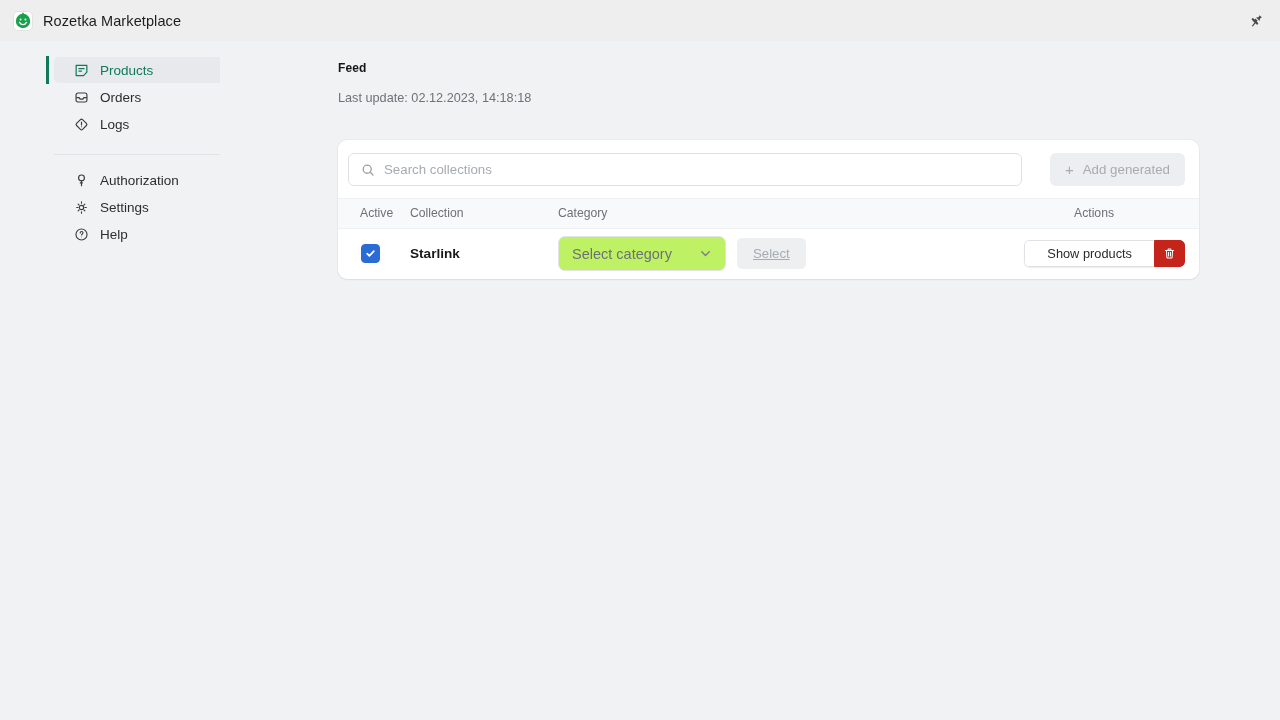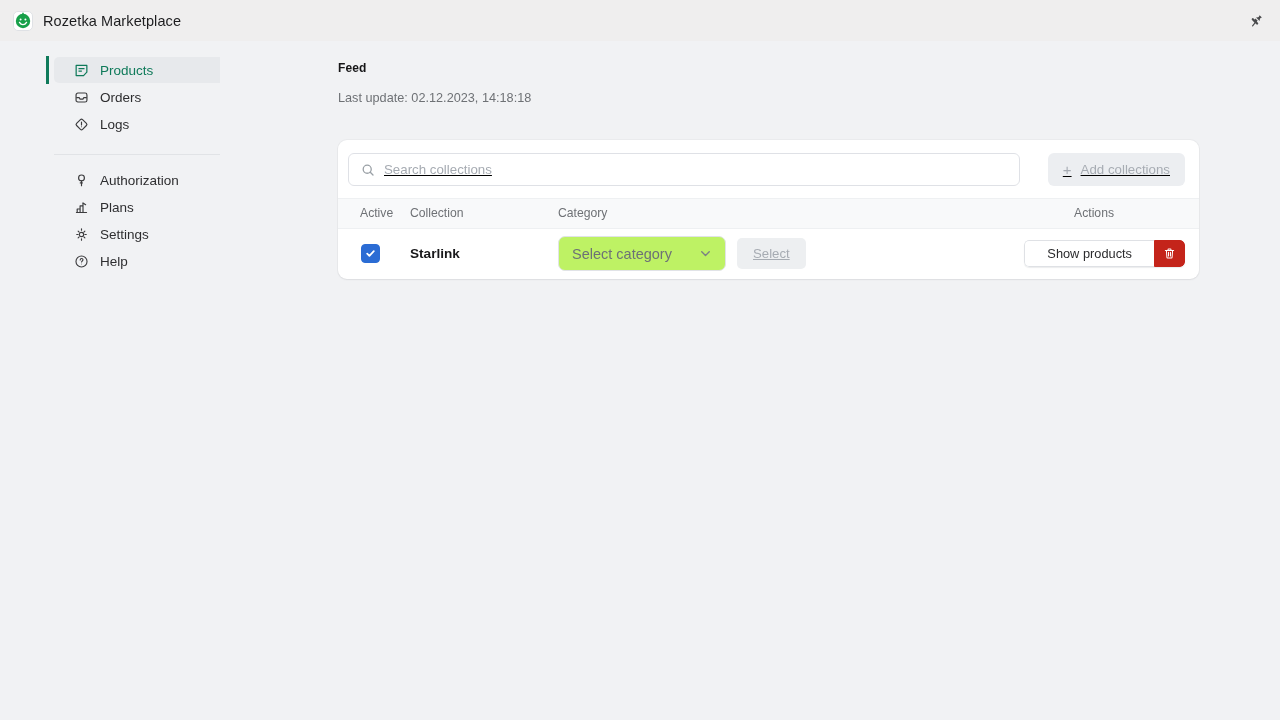--- a/index.html
+++ b/index.html
@@ -117,21 +117,20 @@
     position: absolute; top: 99px; left: 118px;
     width: 861px;
     background: #ffffff;
     border-radius: 9px;
     box-shadow: 0 1px 2px rgba(16,24,40,.06), 0 0 0 1px rgba(16,24,40,.03);
     overflow: hidden;
   }
   .card-toolbar {
     display: flex; align-items: center; gap: 28px;
     padding: 13px 14px 12px 10px;
-    text-decoration: underline;
   }
   .search-wrap {
     flex: 1 1 auto;
     display: flex; align-items: center; gap: 9px;
     height: 33px;
     border: 1px solid #dfe1e6;
     border-radius: 6px;
     padding: 0 12px;
     background: #fff;
   }
@@ -290,30 +289,20 @@
   <div class="nav-group">
     <div class="nav-divider"></div>
     <div class="nav-item">
       <span class="nav-ico">
         <svg width="15" height="15" viewBox="0 0 16 16" fill="none" stroke="currentColor" stroke-width="1.25">
           <circle cx="8" cy="5.2" r="3.1"></circle>
           <path d="M8 8.3v5.2M6.7 10.6h2.2" stroke-linecap="round"></path>
         </svg>
       </span>
       <span>Authorization</span>
-    </div>
-    <div class="nav-item">
-      <span class="nav-ico">
-        <svg width="15" height="15" viewBox="0 0 16 16" fill="none" stroke="currentColor" stroke-width="1.25">
-          <path d="M2.6 13.3h10.8" stroke-linecap="round"></path>
-          <path d="M3.4 13.3V9.6h3.1v3.7M6.5 13.3V6.2h3.1v7.1M9.6 13.3V3.1" stroke-linejoin="round"></path>
-          <path d="M9.6 3.1 12.4 5" stroke-linecap="round"></path>
-        </svg>
-      </span>
-      <span>Plans</span>
     </div>
     <div class="nav-item">
       <span class="nav-ico">
         <svg width="15" height="15" viewBox="0 0 16 16" fill="none" stroke="currentColor" stroke-width="1.2">
           <circle cx="8" cy="8" r="2.3"></circle>
           <path d="M8 1.9v1.5M8 12.6v1.5M13.1 8h-1.5M4.4 8H2.9M11.6 4.4l-1.1 1.1M5.5 10.5l-1.1 1.1M11.6 11.6l-1.1-1.1M5.5 5.5 4.4 4.4" stroke-linecap="round"></path>
         </svg>
       </span>
       <span>Settings</span>
     </div>
@@ -345,21 +334,21 @@
         <span class="s-ico">
           <svg width="14" height="14" viewBox="0 0 16 16" fill="none" stroke="currentColor" stroke-width="1.5">
             <circle cx="7.1" cy="7.1" r="4.6"></circle>
             <path d="M10.6 10.6 13.7 13.7" stroke-linecap="round"></path>
           </svg>
         </span>
         <input class="search-input" type="text" placeholder="Search collections" style="">
       </div>
       <button class="btn-add">
         <span class="plus">+</span>
-        <span>Add collections</span>
+        <span>Add generated</span>
       </button>
     </div>
 
     <table class="feed">
       <thead>
         <tr>
           <th class="th-active">Active</th>
           <th class="th-collection">Collection</th>
           <th class="th-category">Category</th>
           <th class="th-actions">Actions</th>

